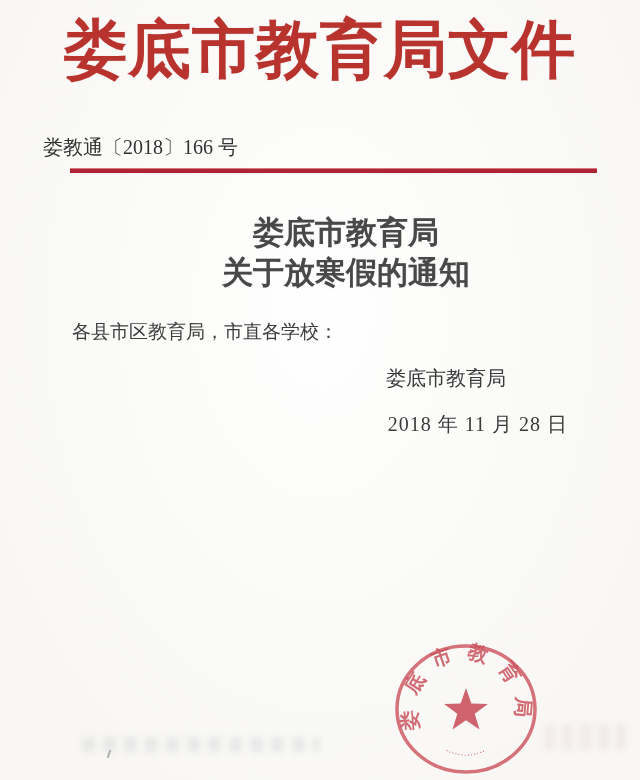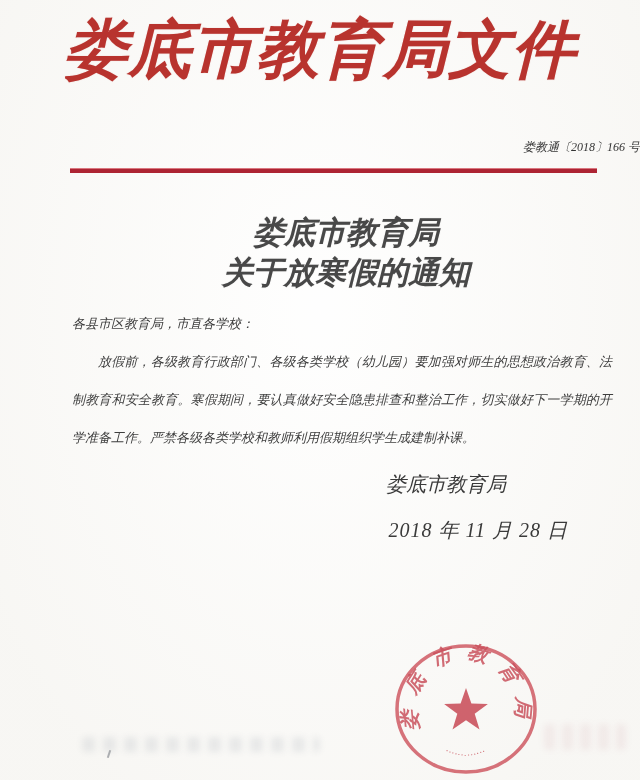--- a/index.html
+++ b/index.html
@@ -9,60 +9,60 @@
     font-family: "Liberation Serif", "DejaVu Serif", serif;
   }
   .page {
     position: relative;
     width: 640px; height: 780px;
     overflow: hidden;
     color: #3d3d3d;
     background:
       radial-gradient(ellipse at 50% 40%, rgba(255,255,255,0.9), rgba(244,243,240,0.4) 85%),
       #faf9f6;
-    font-style: italic;
   }
   .banner {
     margin: 0;
     padding-top: 8px;
     text-align: center;
     font-size: 63px;
     line-height: 84px;
     font-weight: bold;
     letter-spacing: 1px;
     color: #b8332e;
     text-shadow: 0 0 1px rgba(184,51,46,0.35);
   }
   .doc-number {
     margin-top: 42px;
-    text-align: right;
-    font-size: 12px;
+    text-align: left;
+    font-size: 20px;
     line-height: 26px;
     color: #333333;
+    margin-left: 43px;
   }
   .rule {
     margin: 9px 0 0 70px;
     width: 527px;
     height: 4px;
     background: #ad2433;
     box-shadow: 0 -1px 0 rgba(211,95,106,0.85);
   }
   .doc-title {
     margin-top: 40px;
     text-align: center;
     font-size: 31px;
     line-height: 40px;
     font-weight: bold;
     color: #484848;
     transform: translateX(26px);
     text-shadow: 0 0 1px rgba(70,70,70,0.25);
   }
   .body-text {
-    margin: 12px 28px 0 72px;
-    font-size: 13px;
+    margin: 20px 28px 0 72px;
+    font-size: 19px;
     line-height: 38px;
     text-align: justify;
     color: #3e3e3e;
   }
   .body-text p { margin: 0; text-indent: 2em; }
   .body-text .salutation { text-indent: 0; }
   .closing { position: relative; margin-top: 14px; }
   .signature {
     text-align: right;
     padding-right: 134px;
@@ -116,21 +116,20 @@
 
   <div class="rule"></div>
 
   <div class="doc-title">
     <div>娄底市教育局</div>
     <div>关于放寒假的通知</div>
   </div>
 
   <div class="body-text">
     <p class="salutation">各县市区教育局，市直各学校：</p>
-    <p>放假前，各级教育行政部门、各级各类学校（幼儿园）要加强对师生的思想政治教育、法制教育和安全教育。寒假期间，要认真做好安全隐患排查和整治工作，切实做好下一学期的开学准备工作。严禁各级各类学校和教师利用假期组织学生成建制补课。</p>
   </div>
 
   <div class="closing">
     <div class="signature">娄底市教育局</div>
     <div class="sign-date">2018 年 11 月 28 日</div>
   </div>
 
   <svg class="seal" viewBox="0 0 160 150" xmlns="http://www.w3.org/2000/svg">
     <defs>
       <path id="sealArcTop" d="M 33 89.1 A 50 50 0 1 1 127 89.1" fill="none"></path>

